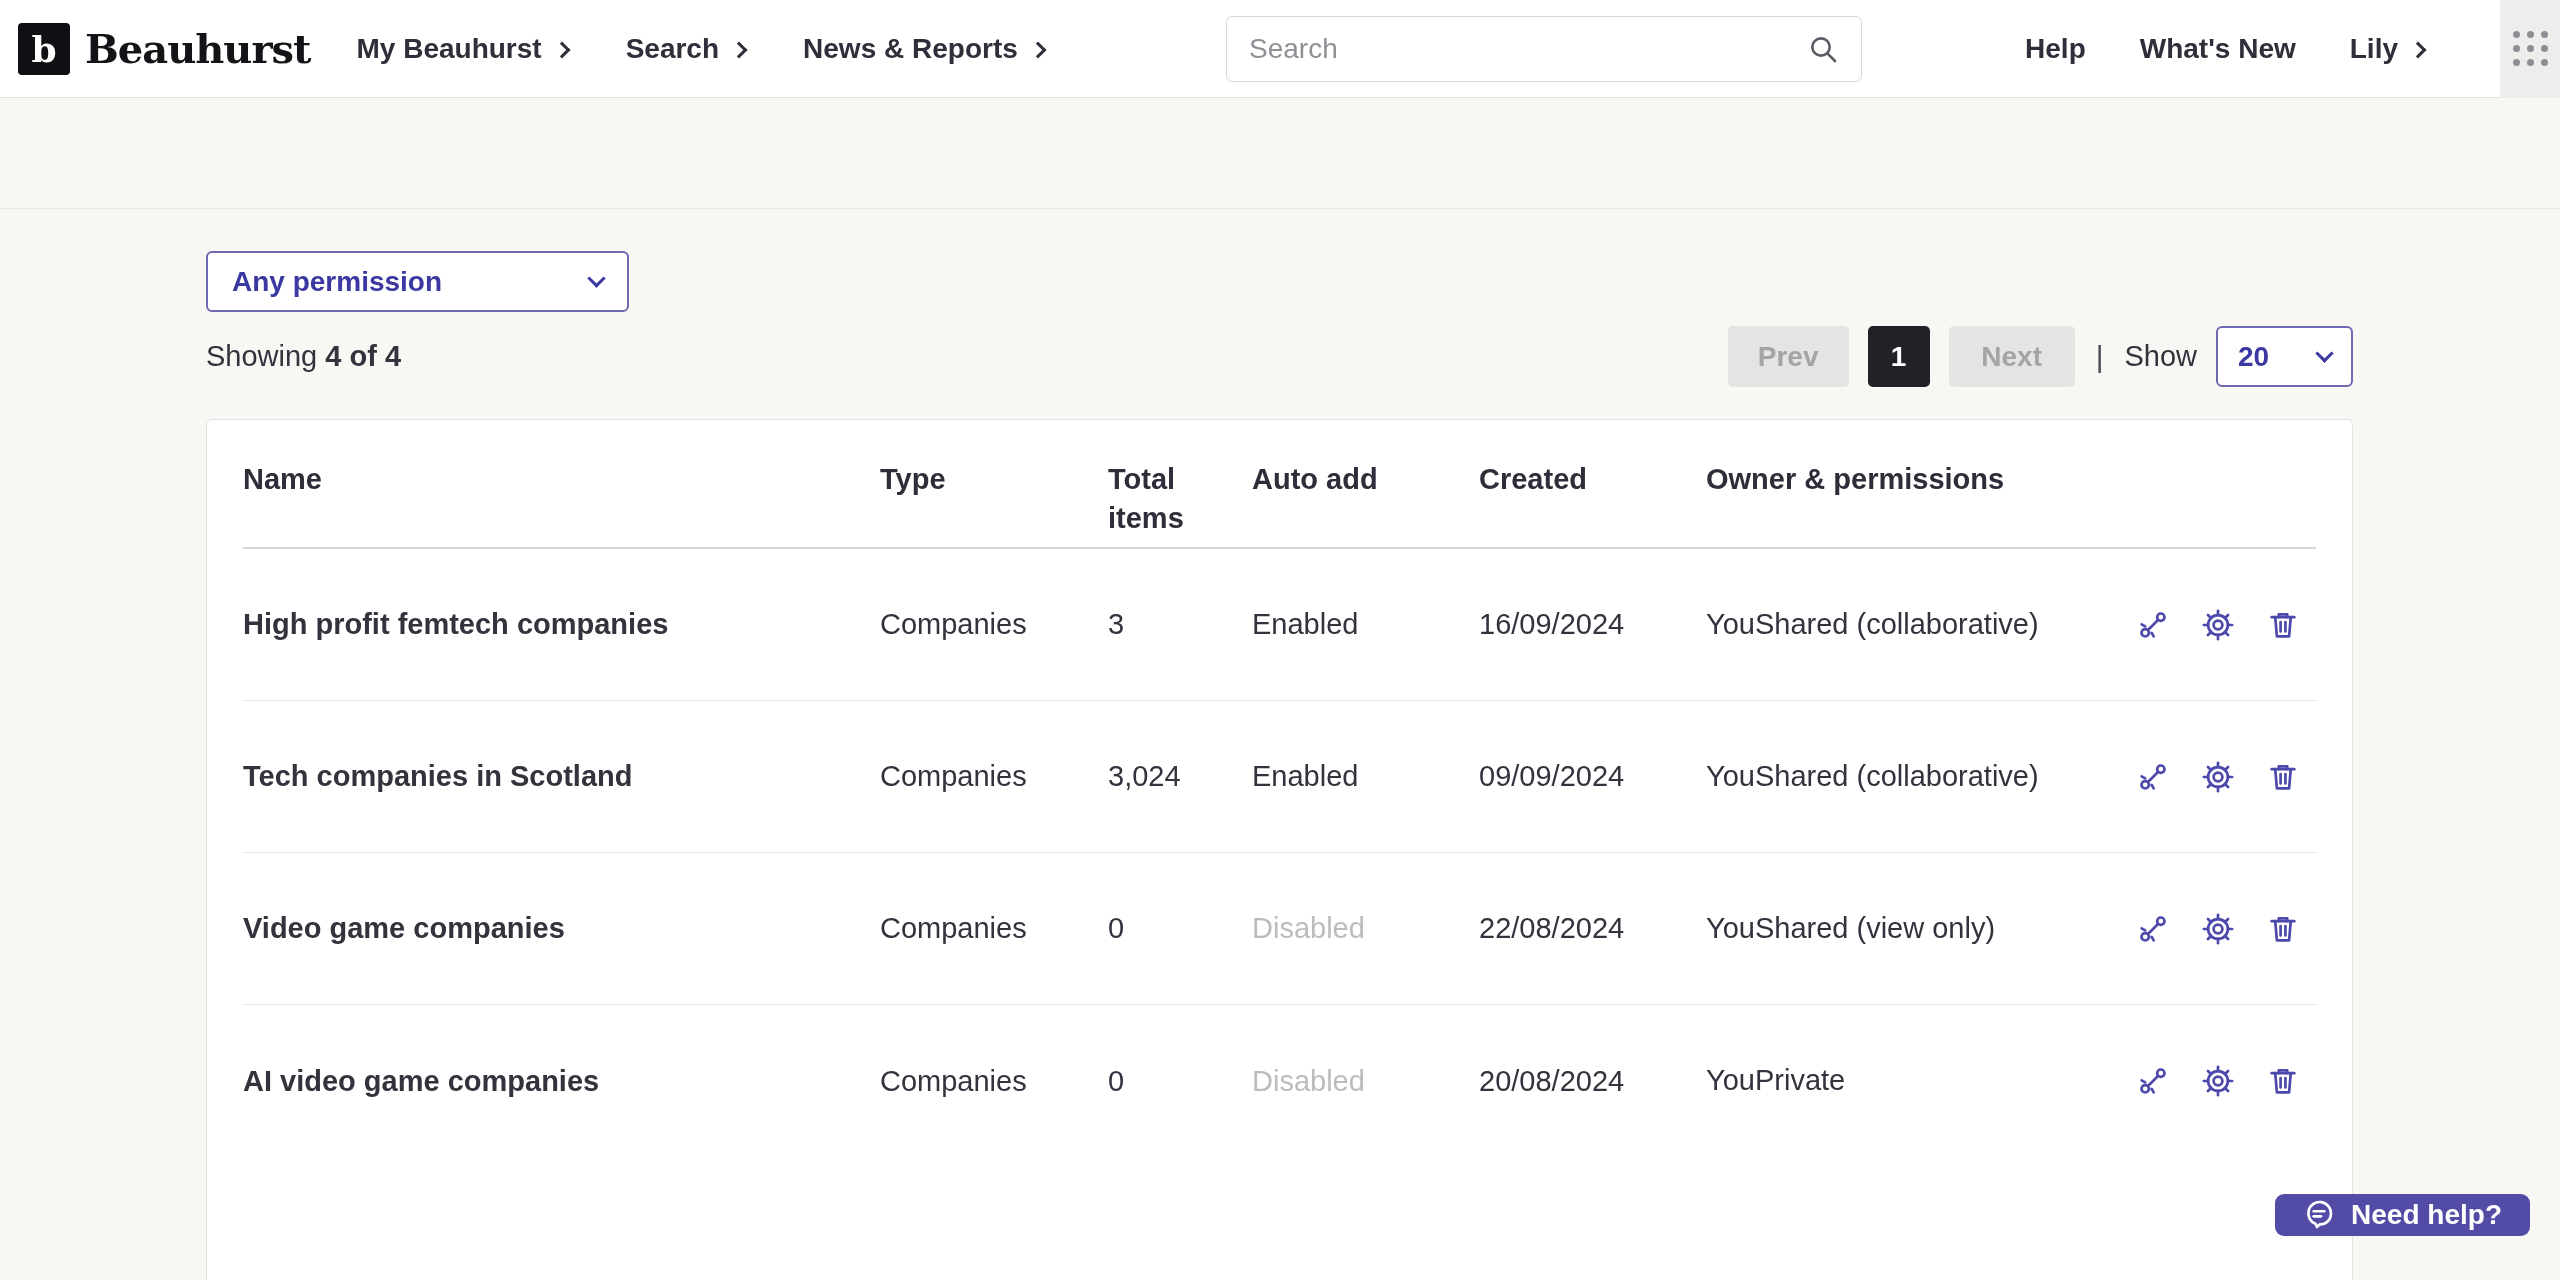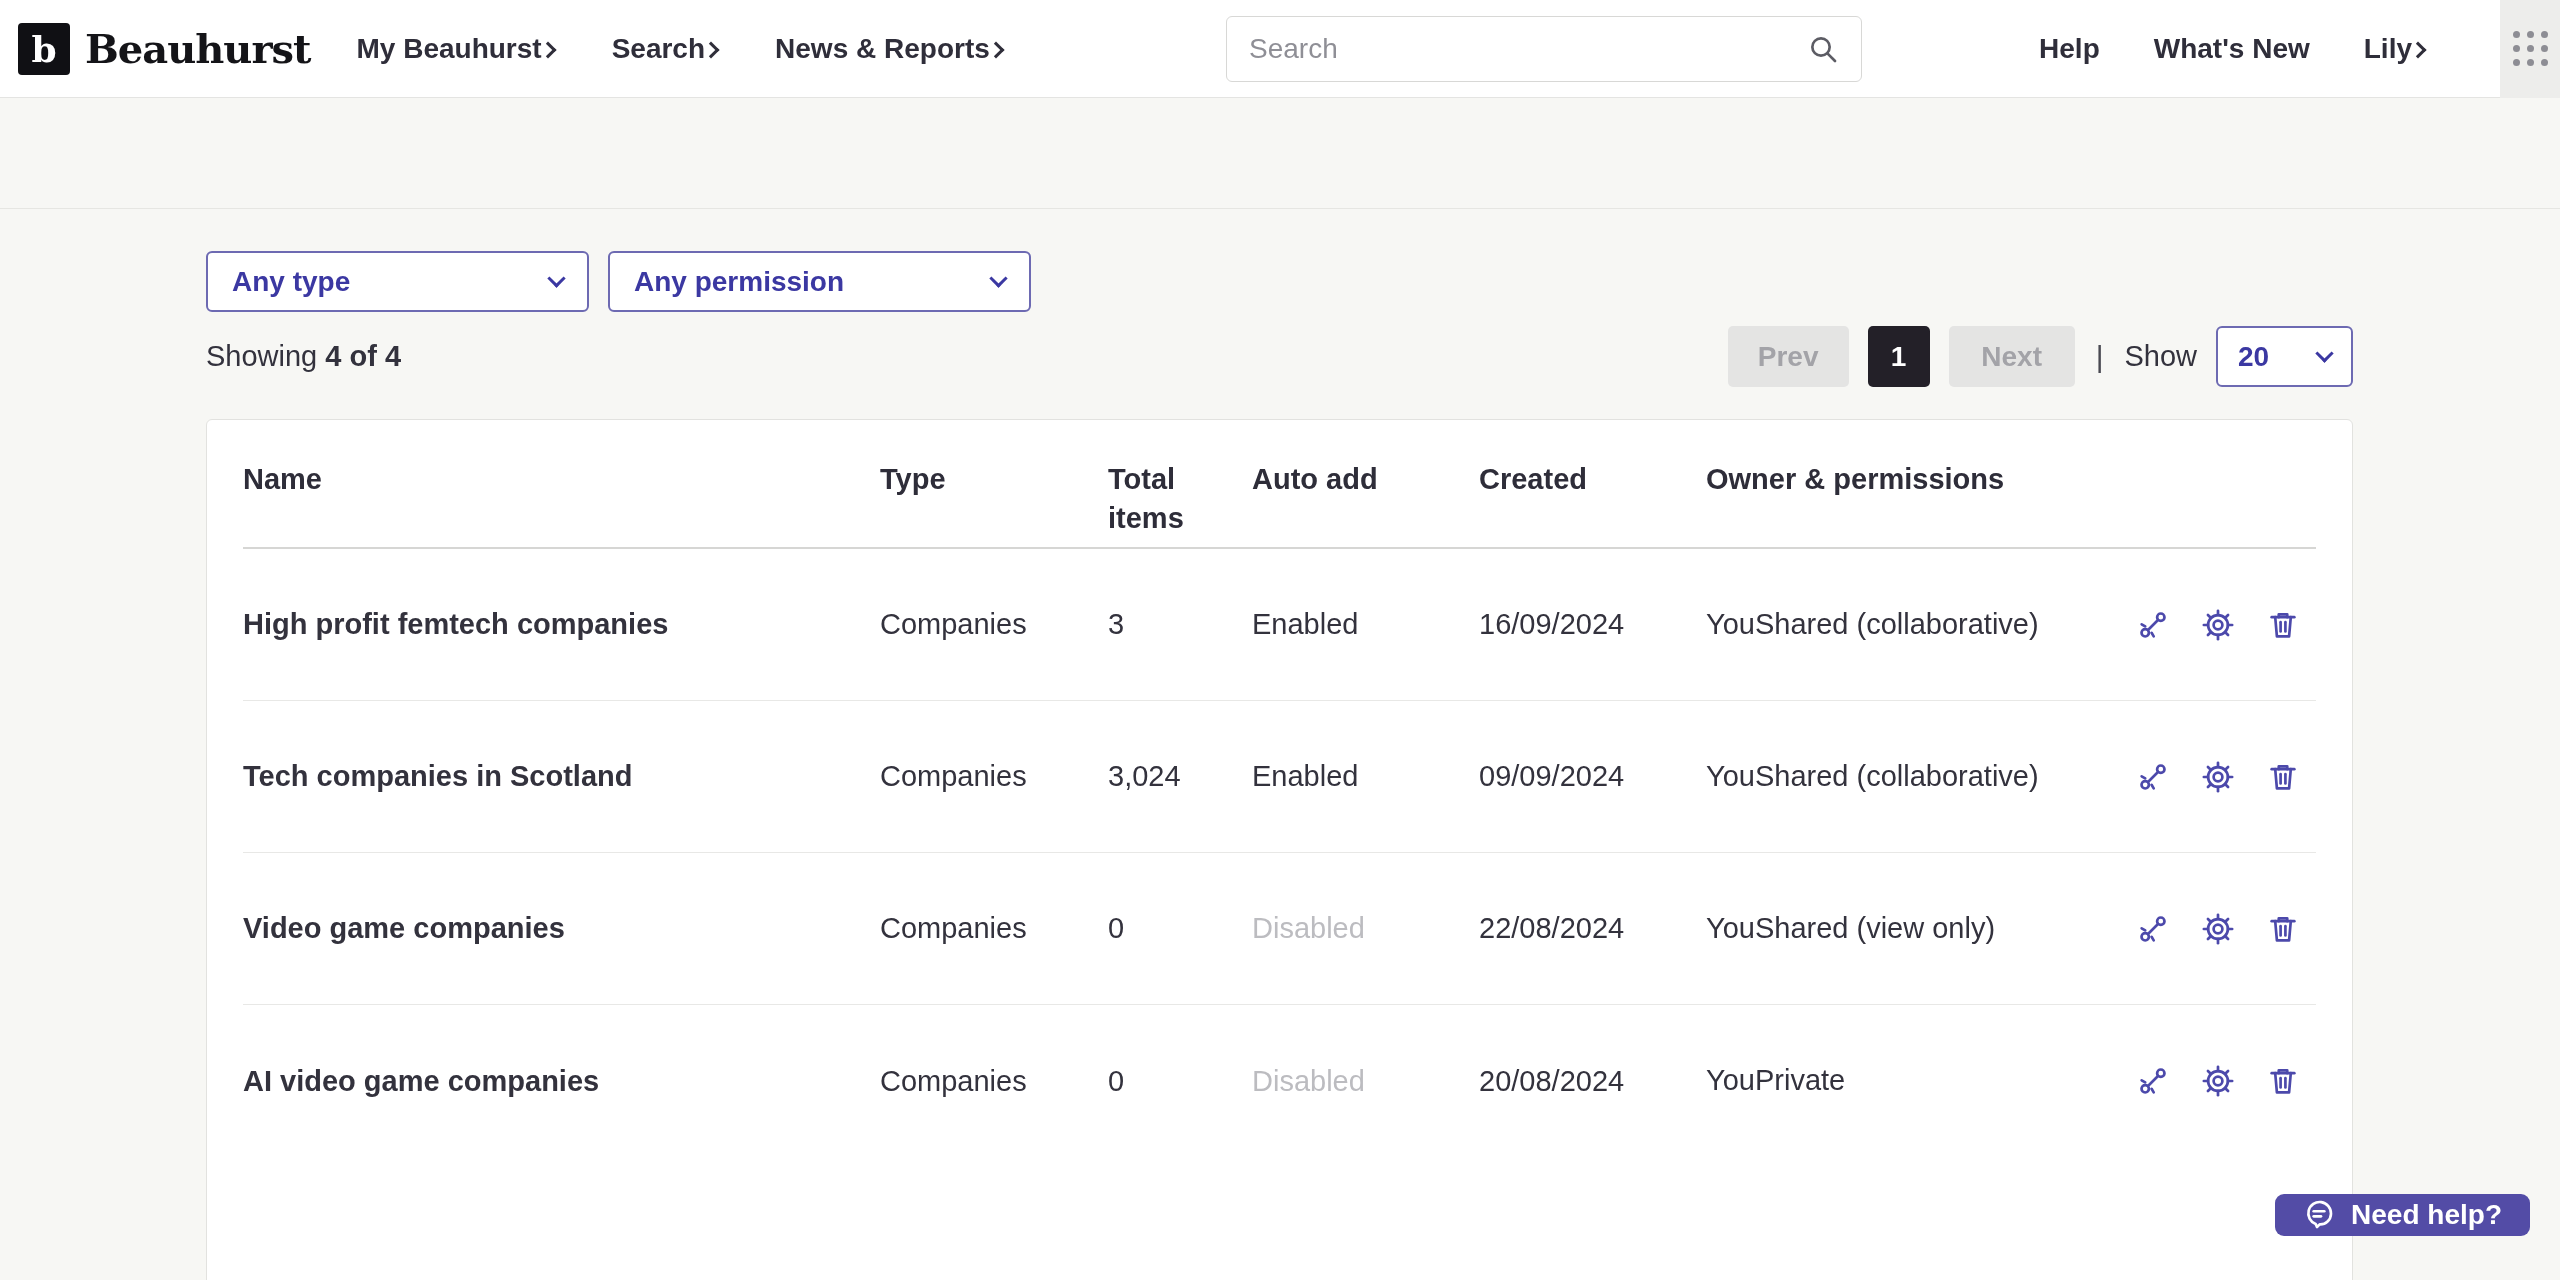--- a/index.html
+++ b/index.html
@@ -30,21 +30,21 @@
     font-family: "DejaVu Serif", serif;
     font-size: 36px; font-weight: 700;
   }
   .brand-text {
     font-family: "DejaVu Serif", serif;
     font-size: 40px; font-weight: 700; color: #141418;
     letter-spacing: -1px;
   }
   .main-nav { display: flex; gap: 58px; margin-left: 46px; }
   .nav-item {
-    display: flex; align-items: center; 
+    display: flex; align-items: center; gap: 14px;
     font-size: 28px; font-weight: 600; color: #2f2e3a; cursor: pointer;
     background: none; border: none;
   }
   .chev-r {
     width: 12px; height: 12px;
     border-top: 3px solid #2f2e3a; border-right: 3px solid #2f2e3a;
     transform: rotate(45deg); display: inline-block; margin-top: 2px;
   }
   .nav-search {
     position: absolute; left: 1226px; top: 16px;
@@ -220,24 +220,20 @@
     </button>
   </div>
 </header>
 
 <section class="header-band">
   <div class="container header-inner">
   </div>
 </section>
 
 <div class="container filters">
-  <button class="dropdown dd-type">
-    <span>Any type</span>
-    <span class="chev-d"></span>
-  </button>
   <button class="dropdown dd-permission">
     <span>Any permission</span>
     <span class="chev-d"></span>
   </button>
 </div>
 
 <div class="container results-row">
   <div class="showing">
     <span>Showing</span>
     <b>4 of 4</b>

